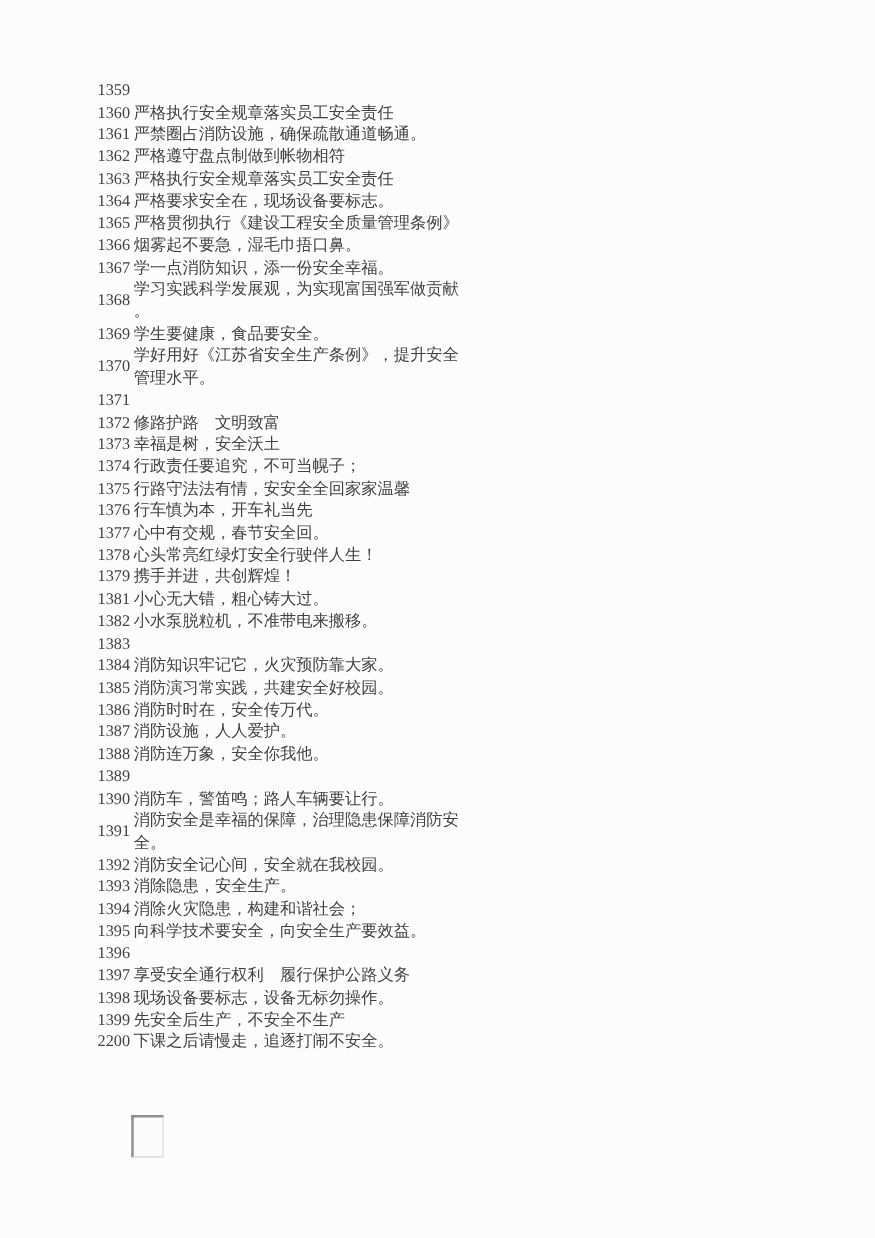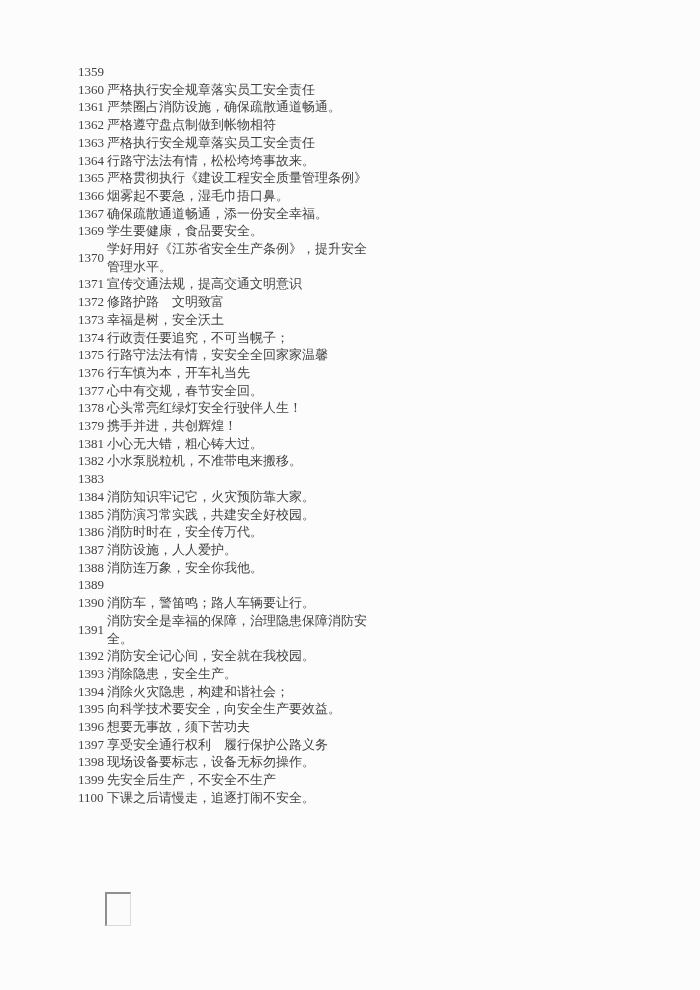--- a/index.html
+++ b/index.html
@@ -81,52 +81,55 @@
       <div class="txt">严格遵守盘点制做到帐物相符</div>
     </div>
 
     <div class="row">
       <div class="num">1363</div>
       <div class="txt">严格执行安全规章落实员工安全责任</div>
     </div>
 
     <div class="row">
       <div class="num">1364</div>
-      <div class="txt">行路守法法有情，松松垮垮事故来。</div>
+      <div class="txt">严格要求安全在，现场设备要标志。</div>
     </div>
 
     <div class="row">
       <div class="num">1365</div>
       <div class="txt">严格贯彻执行《建设工程安全质量管理条例》</div>
     </div>
 
     <div class="row">
       <div class="num">1366</div>
       <div class="txt">烟雾起不要急，湿毛巾捂口鼻。</div>
     </div>
 
     <div class="row">
       <div class="num">1367</div>
-      <div class="txt">确保疏散通道畅通，添一份安全幸福。</div>
-    </div>
-
+      <div class="txt">学一点消防知识，添一份安全幸福。</div>
+    </div>
+
+    <div class="row">
+      <div class="num">1368</div>
+      <div class="txt">学习实践科学发展观，为实现富国强军做贡献。</div>
+    </div>
 
     <div class="row">
       <div class="num">1369</div>
       <div class="txt">学生要健康，食品要安全。</div>
     </div>
 
     <div class="row">
       <div class="num">1370</div>
       <div class="txt">学好用好《江苏省安全生产条例》，提升安全管理水平。</div>
     </div>
 
     <div class="row">
       <div class="num">1371</div>
-      <div class="txt">宣传交通法规，提高交通文明意识</div>
     </div>
 
     <div class="row">
       <div class="num">1372</div>
       <div class="txt">修路护路　文明致富</div>
     </div>
 
     <div class="row">
       <div class="num">1373</div>
       <div class="txt">幸福是树，安全沃土</div>
@@ -231,39 +234,38 @@
       <div class="txt">消除火灾隐患，构建和谐社会；</div>
     </div>
 
     <div class="row">
       <div class="num">1395</div>
       <div class="txt">向科学技术要安全，向安全生产要效益。</div>
     </div>
 
     <div class="row">
       <div class="num">1396</div>
-      <div class="txt">想要无事故，须下苦功夫</div>
     </div>
 
     <div class="row">
       <div class="num">1397</div>
       <div class="txt">享受安全通行权利　履行保护公路义务</div>
     </div>
 
     <div class="row">
       <div class="num">1398</div>
       <div class="txt">现场设备要标志，设备无标勿操作。</div>
     </div>
 
     <div class="row">
       <div class="num">1399</div>
       <div class="txt">先安全后生产，不安全不生产</div>
     </div>
 
     <div class="row">
-      <div class="num">1100</div>
+      <div class="num">2200</div>
       <div class="txt">下课之后请慢走，追逐打闹不安全。</div>
     </div>
   </div>
 
   <div class="image-placeholder"></div>
 
 </div>
 
 </body></html>

